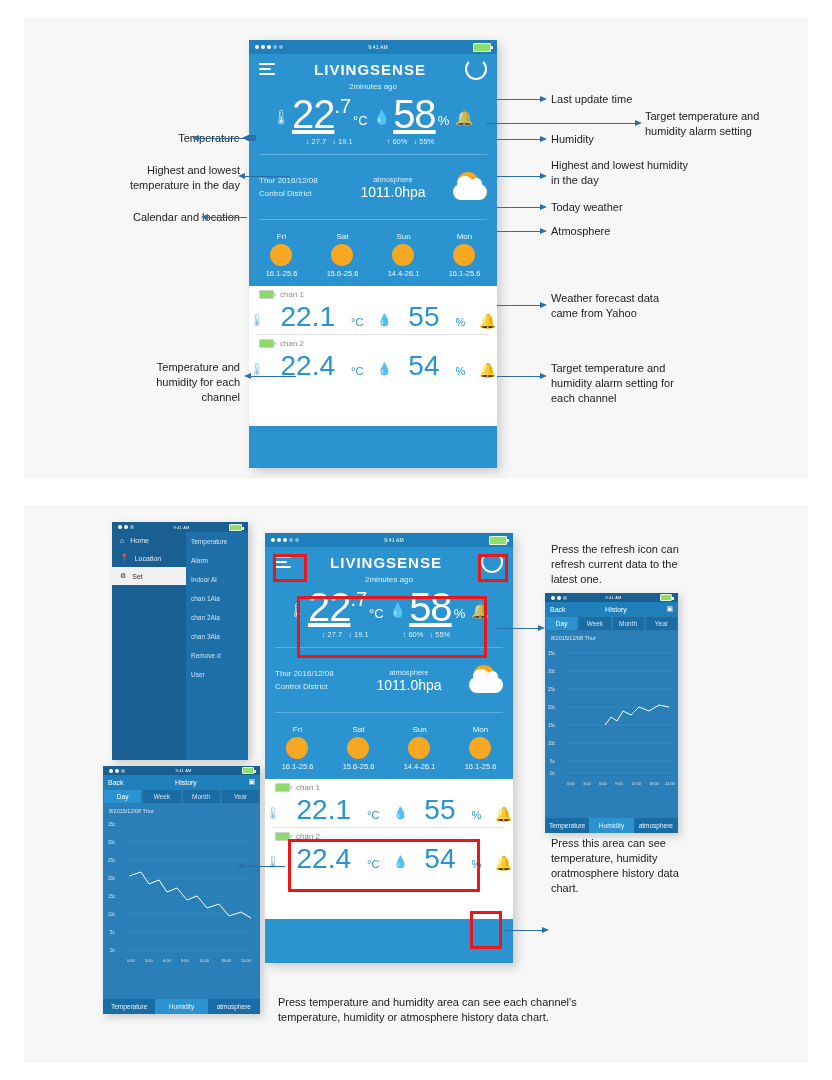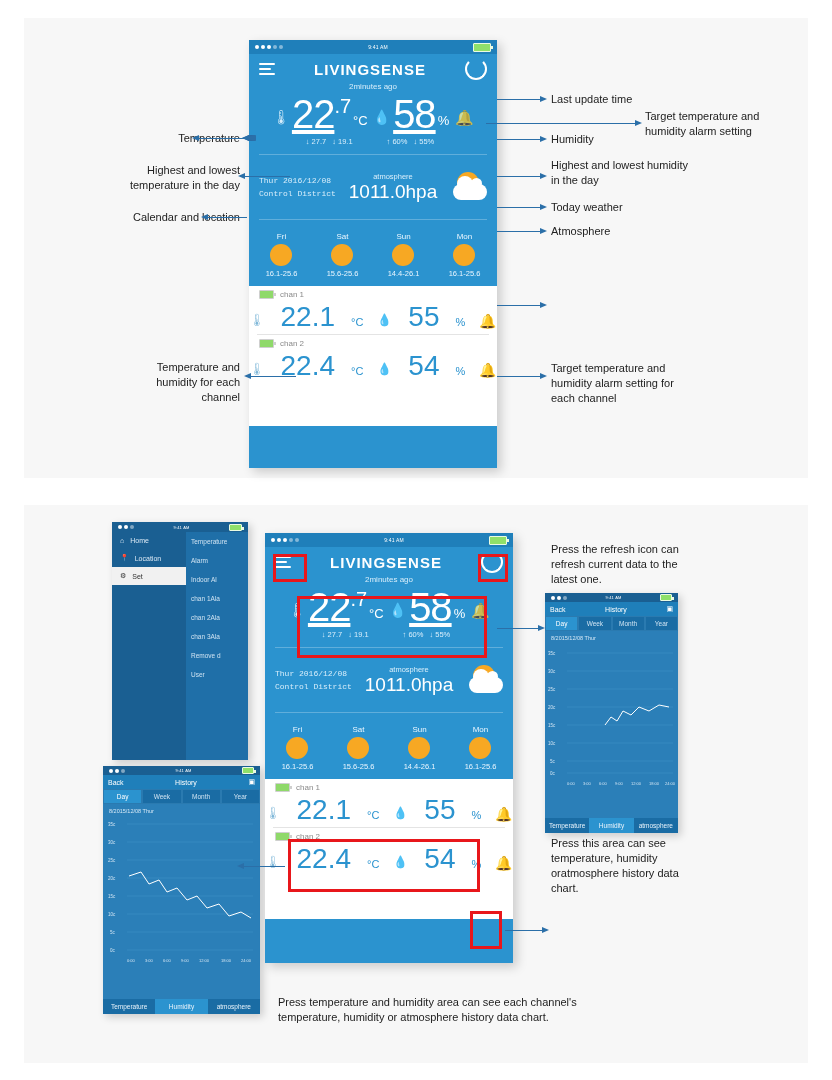--- a/index.html
+++ b/index.html
@@ -39,24 +39,24 @@
   .unit{font-size:13px;color:#ffffff;margin-top:18px;margin-left:2px;}
   .small-ico{font-size:14px;color:#d8eefb;margin-top:14px;margin-right:2px;}
   .bell{font-size:15px;color:#cfe6f5;opacity:.75;margin-top:14px;}
 
   .minmax{display:flex;justify-content:center;gap:28px;color:#d8eefb;font-size:7.5px;margin-top:4px;}
   .minmax span{margin-right:6px;}
 
   .hr{height:1px;background:rgba(255,255,255,.25);margin:8px 10px;}
 
   .midrow{display:flex;align-items:center;padding:0 10px;box-sizing:border-box;}
-  .cal{color:#d8eefb;font-size:8px;line-height:13px;flex:0 0 86px;font-family:Liberation Mono, monospace;}
+  .cal{color:#d8eefb;font-size:8px;line-height:13px;flex:0 0 86px;}
   .atm{flex:1;text-align:center;color:#fff;}
   .atm .lbl{font-size:7.5px;color:#d8eefb;}
-  .atm .val{font-size:19px;}
+  .atm .val{font-size:14px;}
   .cloud{position:absolute;width:34px;height:16px;background:#fff;border-radius:10px;right:0;bottom:2px;}
   .cloud:before{content:"";position:absolute;width:16px;height:16px;background:#fff;border-radius:50%;left:4px;top:-8px;}
   .cloud:after{content:"";position:absolute;width:11px;height:11px;background:#fff;border-radius:50%;left:18px;top:-6px;}
   .weather-ico{position:relative;width:46px;height:30px;}
 
   .forecast{display:flex;justify-content:space-around;padding:4px 2px 8px;}
   .fc{text-align:center;color:#fff;}
   .fc .d{font-size:8px;color:#eaf6ff;}
   .fc .r{font-size:7.5px;color:#eaf6ff;margin-top:2px;}
   .fc .s{margin:3px auto;}
@@ -301,20 +301,22 @@
   <div class="ann" style="left:551px;top:158px;width:220px;white-space:pre-line;">Highest and lowest humidity
 in the day</div>
   <div class="arrow right" style="left:497px;top:176px;width:44px;"></div>
 
   <div class="ann" style="left:551px;top:200px;width:200px;">Today weather</div>
   <div class="arrow right" style="left:497px;top:207px;width:44px;"></div>
 
   <div class="ann" style="left:551px;top:224px;width:200px;">Atmosphere</div>
   <div class="arrow right" style="left:497px;top:231px;width:44px;"></div>
 
+  <div class="ann" style="left:551px;top:291px;width:220px;white-space:pre-line;">Weather forecast data
+came from Yahoo</div>
   <div class="arrow right" style="left:497px;top:305px;width:44px;"></div>
 
   <div class="ann" style="left:551px;top:361px;width:210px;white-space:pre-line;">Target temperature and
 humidity alarm setting for
 each channel</div>
   <div class="arrow right" style="left:497px;top:376px;width:44px;"></div>
 
   <div class="panel" id="panel-bottom"></div>
 
   <div class="mini" style="left:112px;top:522px;width:136px;height:238px;">

